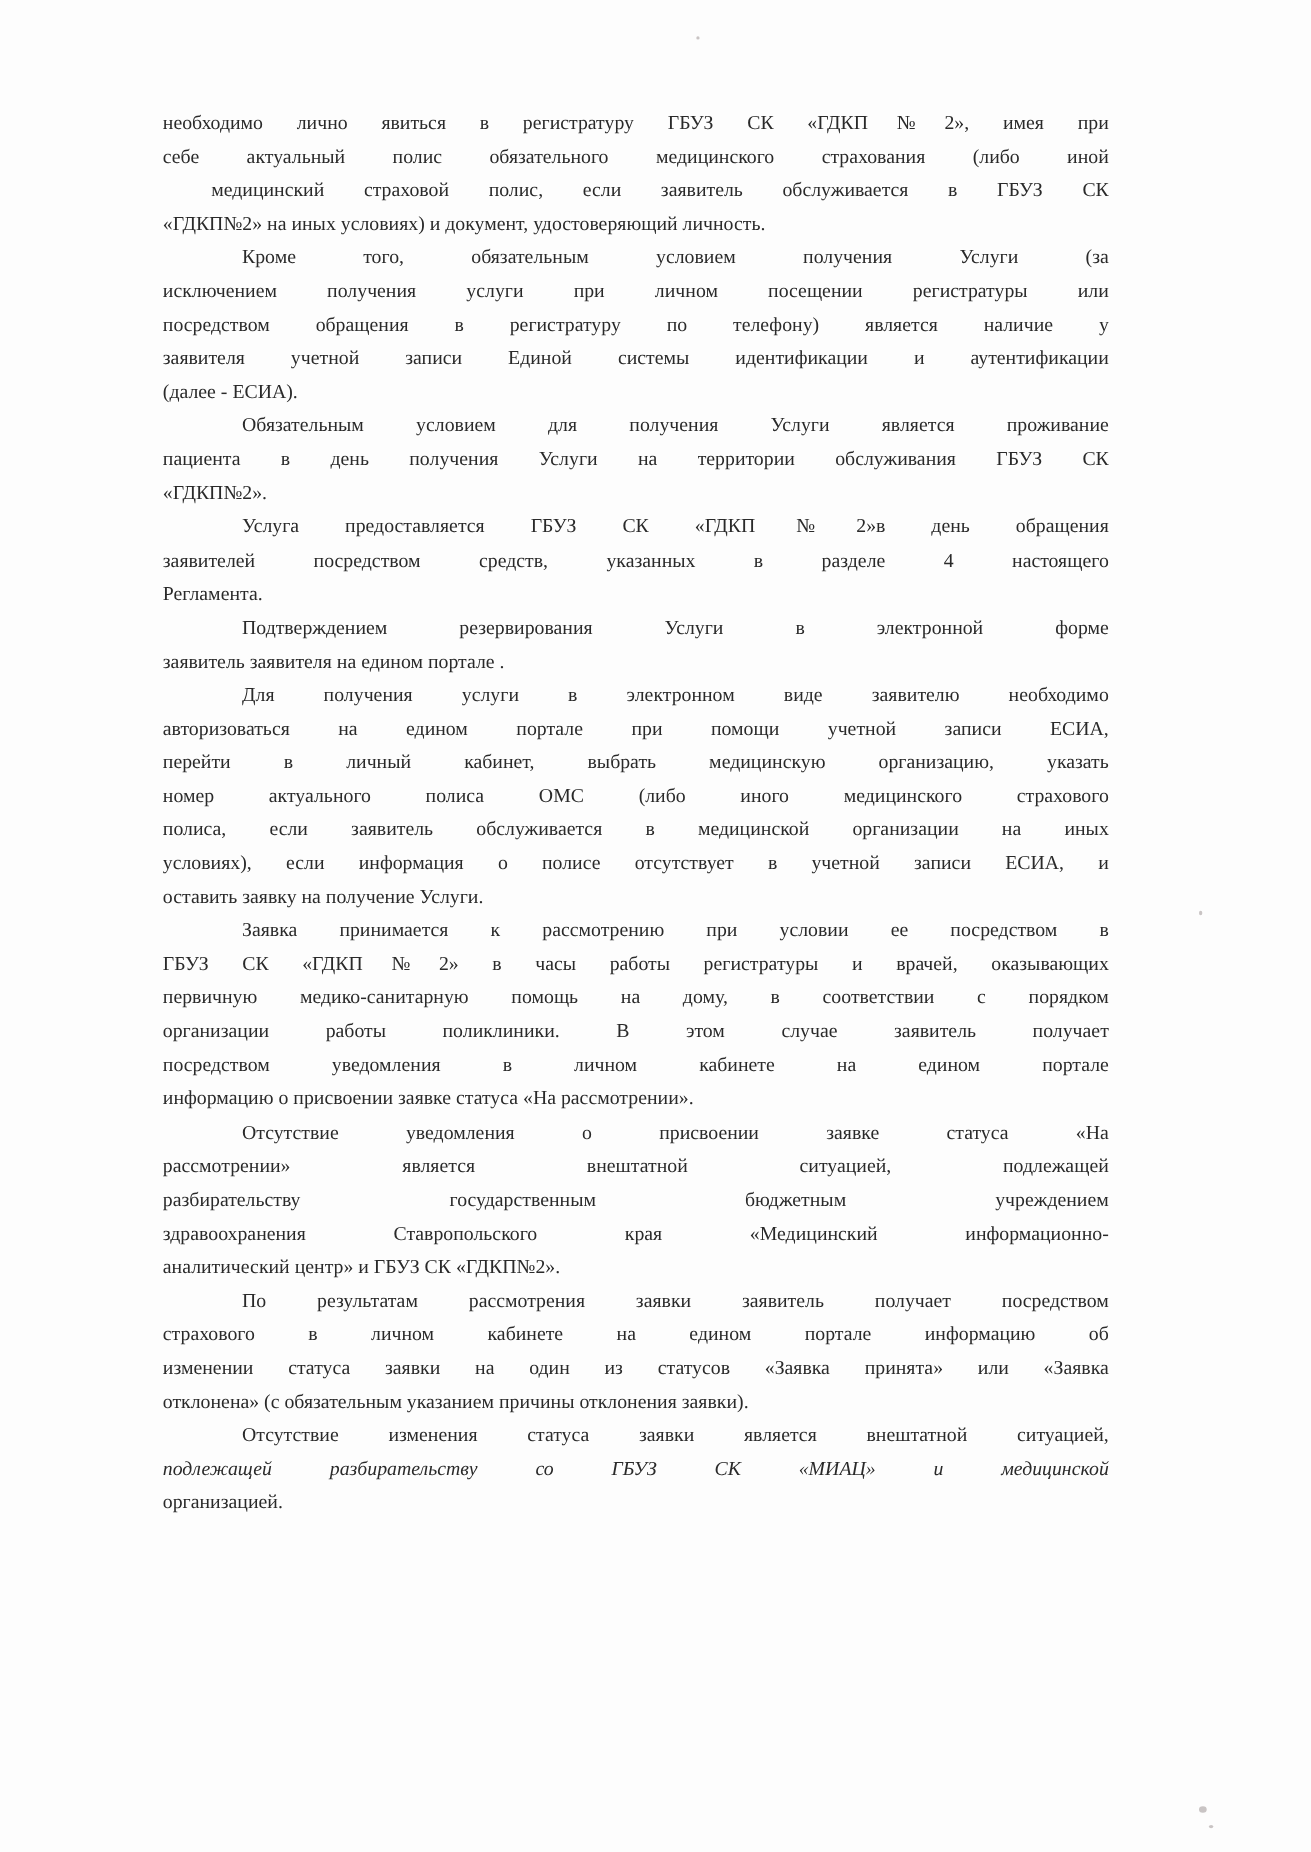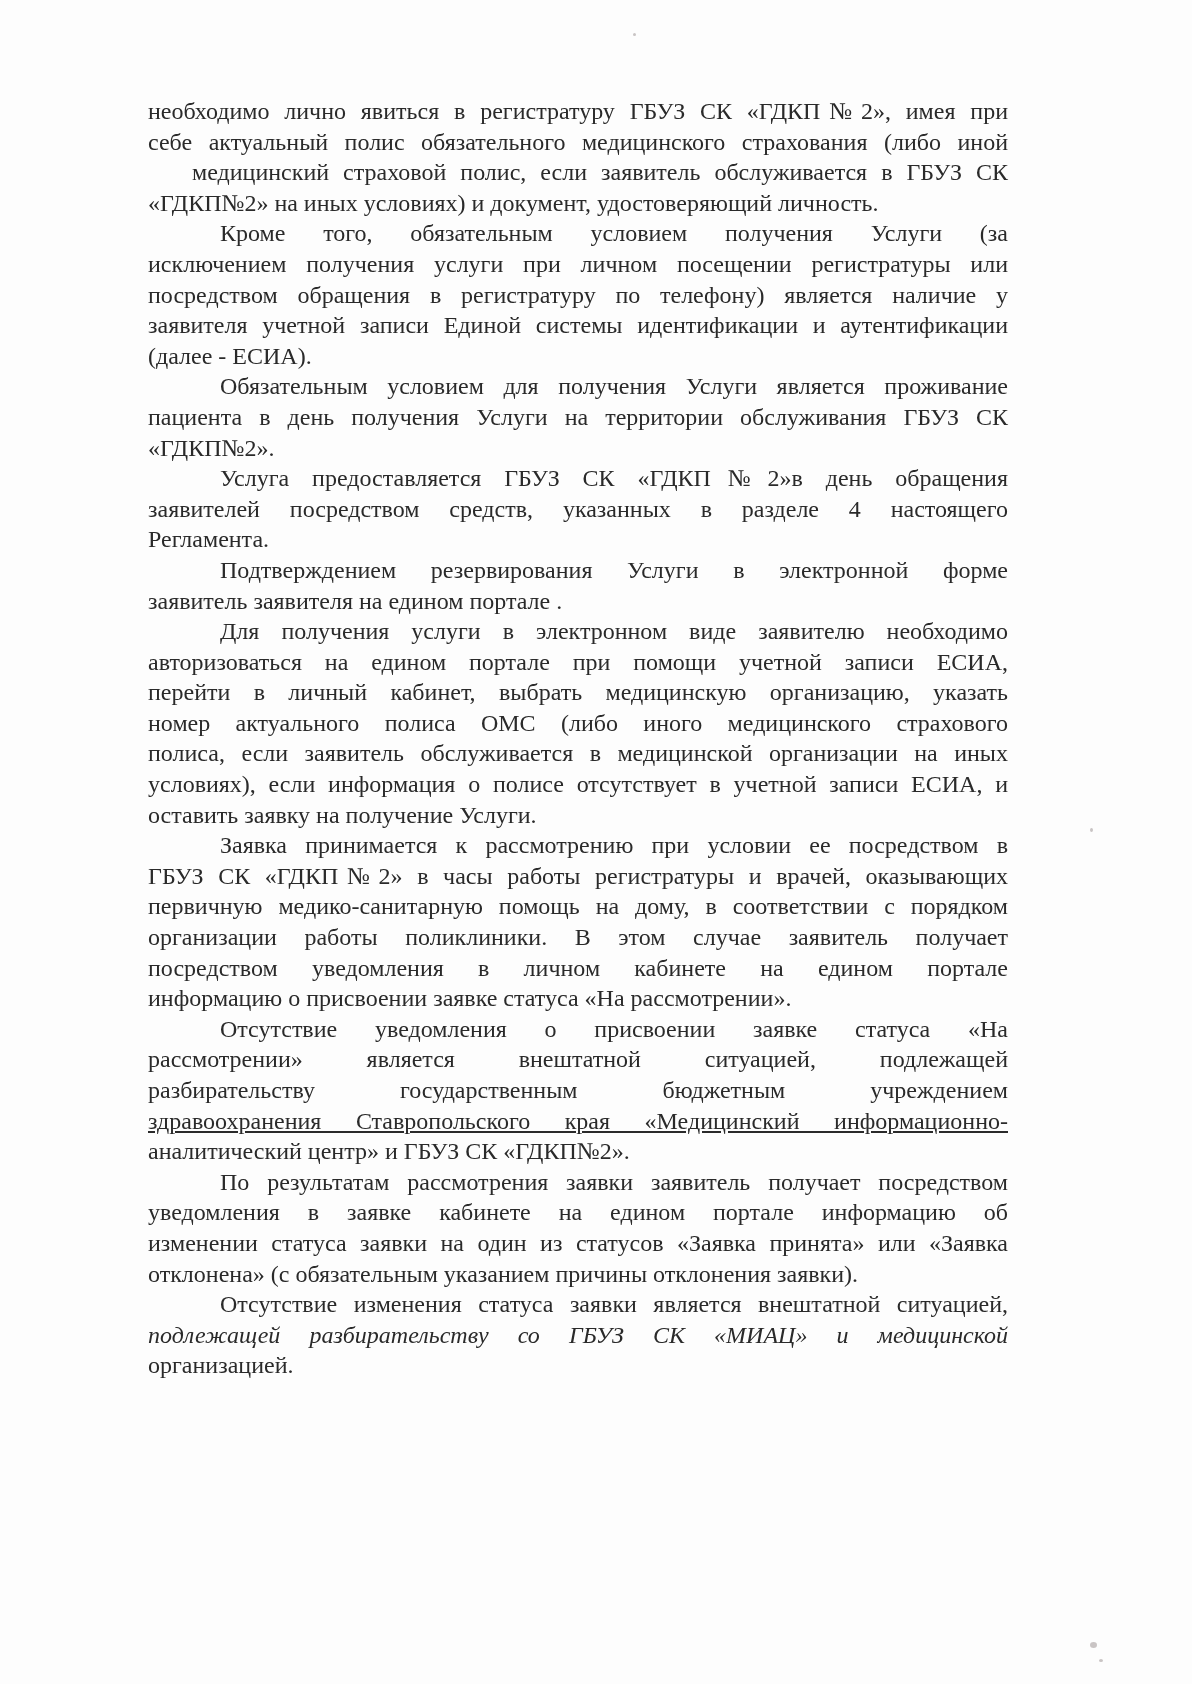--- a/index.html
+++ b/index.html
@@ -20,21 +20,21 @@
       width: 1192px;
       height: 1684px;
       background: #fdfdfd;
     }
     .text-block {
       position: absolute;
       left: 148px;
       top: 96px;
       width: 860px;
       font-family: "Liberation Serif", serif;
-      font-size: 24px;
+      font-size: 18px;
       color: #2a2a2a;
       line-height: 30.6px;
     }
     .para {
       margin: 0;
       padding: 0;
     }
     .line {
       display: block;
       text-align: justify;
@@ -101,26 +101,26 @@
         <div class="line" style="word-spacing: 0px;">ГБУЗ СК «ГДКП№2» в часы работы регистратуры и врачей, оказывающих</div>
         <div class="line" style="word-spacing: 0px;">первичную медико-санитарную помощь на дому, в соответствии с порядком</div>
         <div class="line" style="word-spacing: 0px;">организации работы поликлиники. В этом случае заявитель получает</div>
         <div class="line" style="word-spacing: 0px;">посредством уведомления в личном кабинете на едином портале</div>
         <div class="line last">информацию о присвоении заявке статуса «На рассмотрении».</div>
       </div>
       <div class="para">
         <div class="line indent" style="word-spacing: 0px;">Отсутствие уведомления о присвоении заявке статуса «На</div>
         <div class="line" style="word-spacing: 0px;">рассмотрении» является внештатной ситуацией, подлежащей</div>
         <div class="line" style="word-spacing: 0px;">разбирательству государственным бюджетным учреждением</div>
-        <div class="line" style="word-spacing: 0px; text-decoration: underline;">здравоохранения Ставропольского края «Медицинский информационно-</div>
+        <div class="line" style="word-spacing: 0px;">здравоохранения Ставропольского края «Медицинский информационно-</div>
         <div class="line last">аналитический центр» и ГБУЗ СК «ГДКП№2».</div>
       </div>
       <div class="para">
         <div class="line indent" style="word-spacing: 0px;">По результатам рассмотрения заявки заявитель получает посредством</div>
-        <div class="line" style="word-spacing: 0px;">уведомления в заявке кабинете на едином портале информацию об</div>
+        <div class="line" style="word-spacing: 0px;">страхового в личном кабинете на едином портале информацию об</div>
         <div class="line" style="word-spacing: 0px;">изменении статуса заявки на один из статусов «Заявка принята» или «Заявка</div>
         <div class="line last">отклонена» (с обязательным указанием причины отклонения заявки).</div>
       </div>
       <div class="para">
         <div class="line indent" style="word-spacing: 0px;">Отсутствие изменения статуса заявки является внештатной ситуацией,</div>
         <div class="line" style="word-spacing: 0px; font-style: italic;">подлежащей разбирательству со ГБУЗ СК «МИАЦ» и медицинской</div>
         <div class="line last">организацией.</div>
       </div>
     </div>
 

